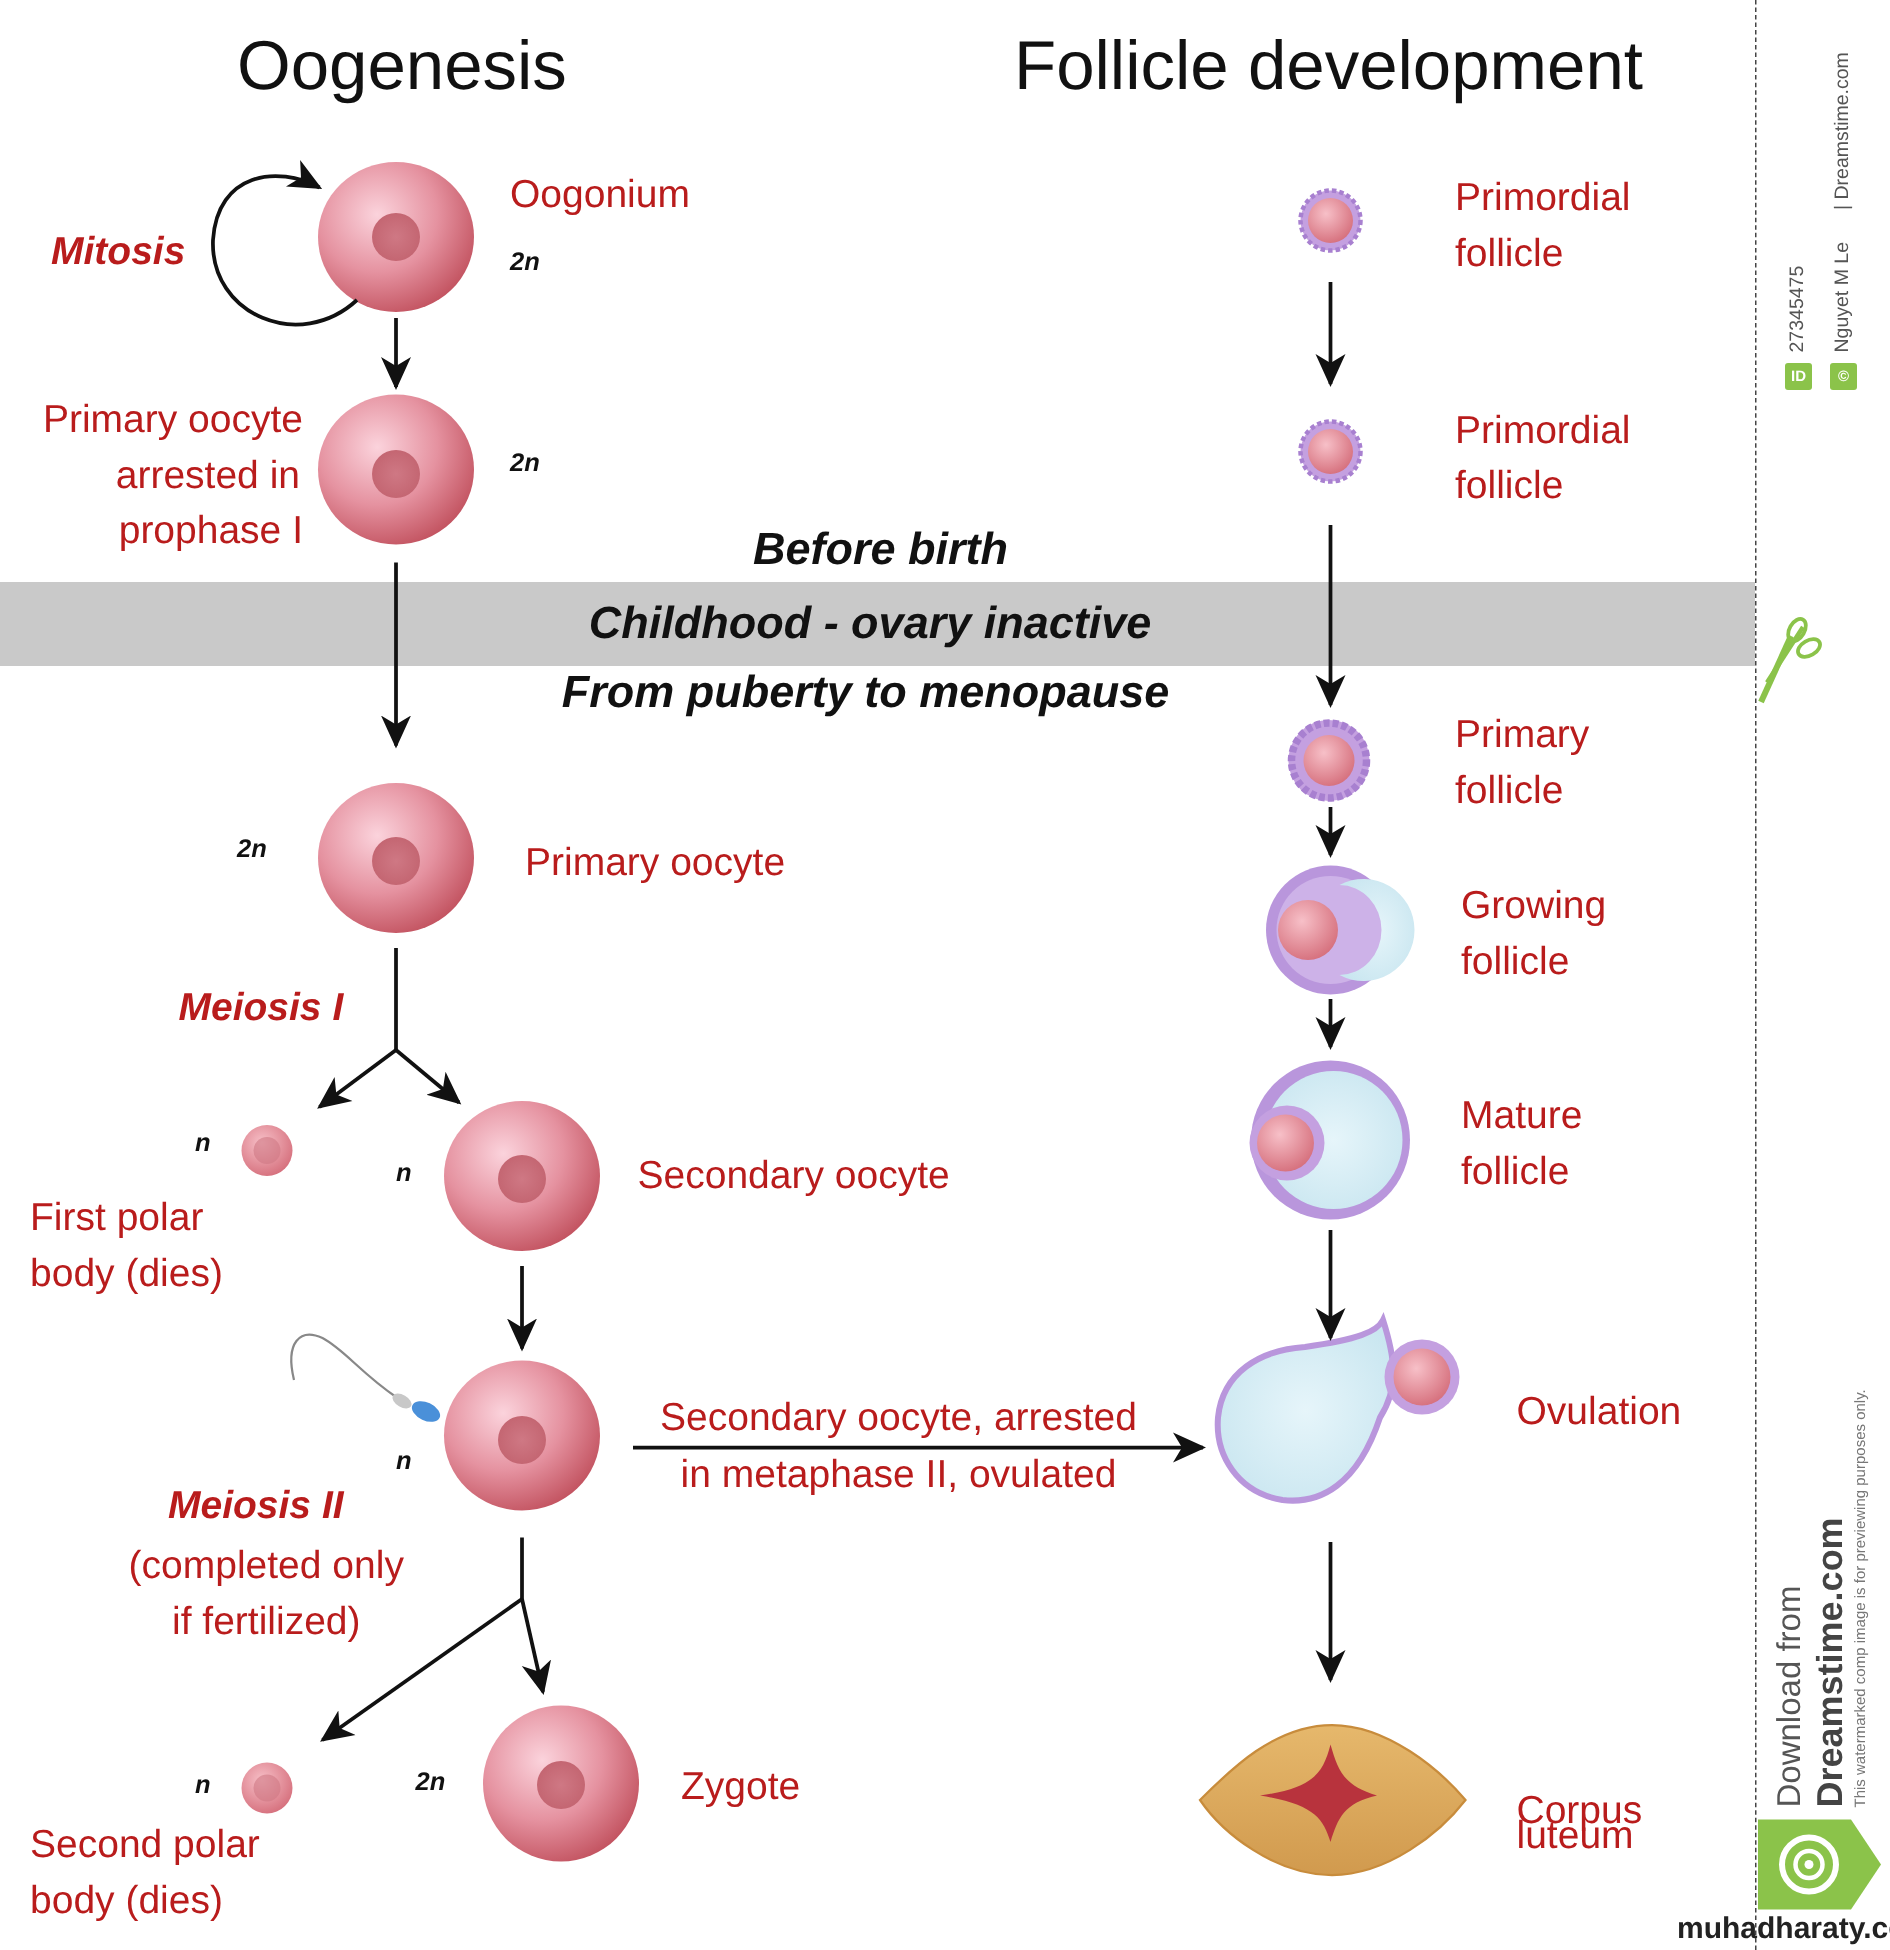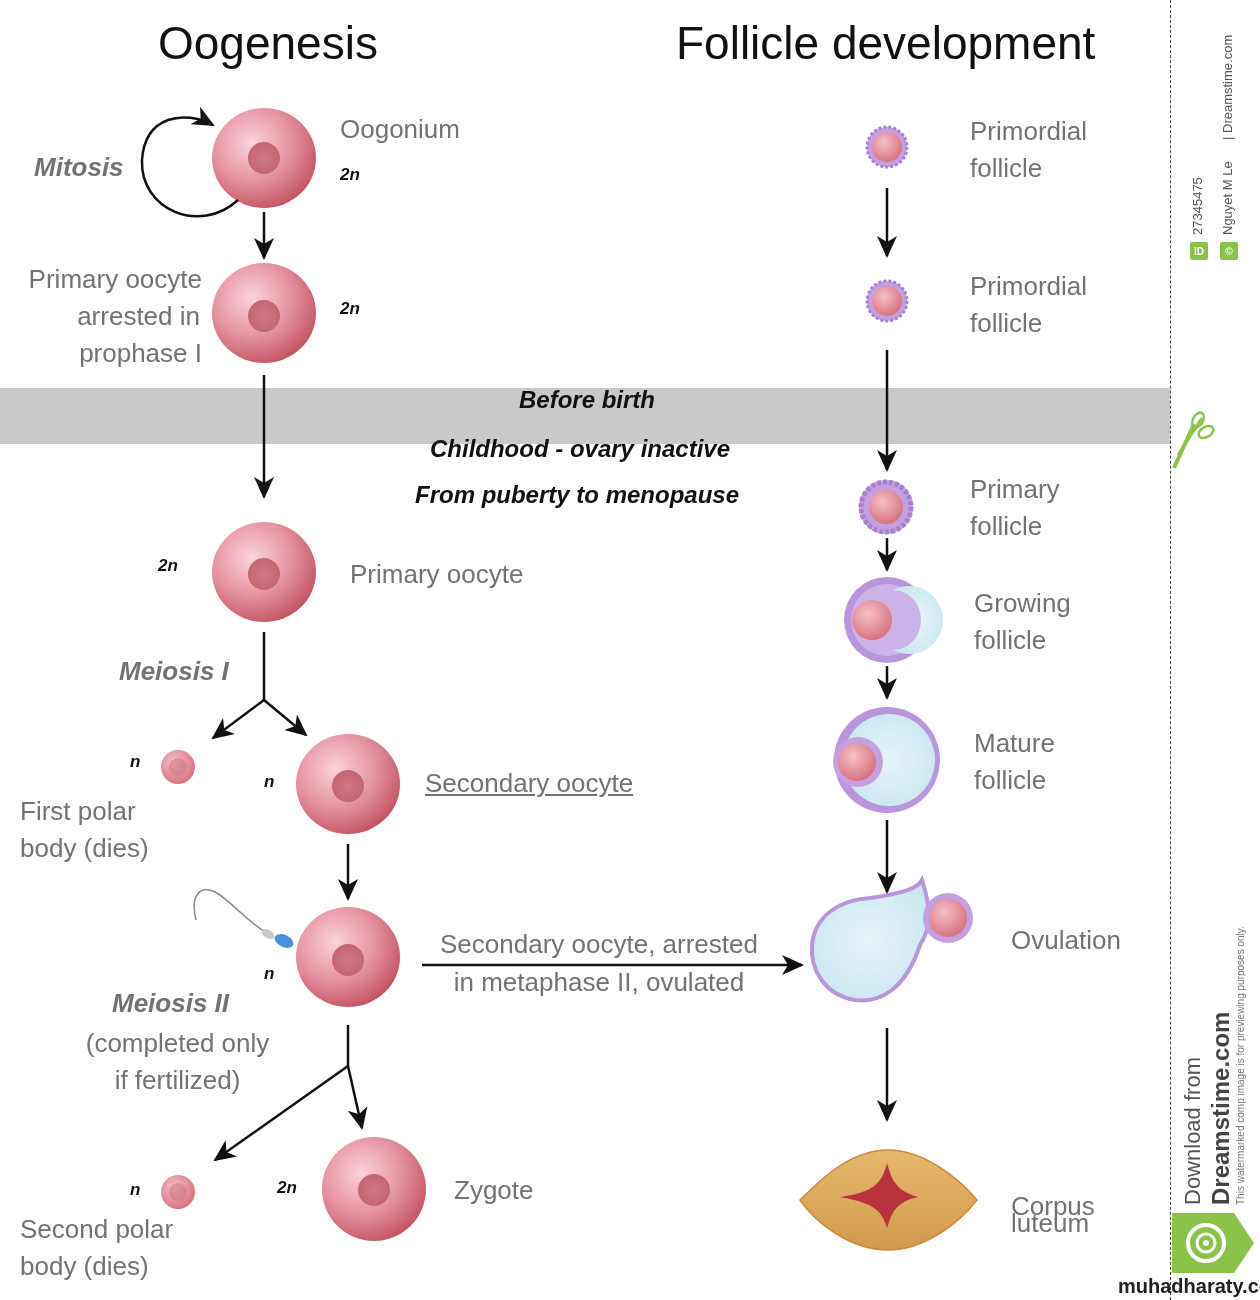--- a/index.html
+++ b/index.html
@@ -1,25 +1,25 @@
 <!DOCTYPE html>
 <html><head>
 <meta charset="utf-8">
 <style>
   html, body { margin: 0; padding: 0; background: #ffffff; }
   body { width: 1260px; height: 1300px; position: relative; overflow: hidden;
          font-family: "Liberation Sans", "DejaVu Sans", sans-serif; color: #111; }
   .abs { position: absolute; }
   .title { font-size: 46px; color: #111; white-space: nowrap; }
-  .lbl { font-size: 26px; line-height: 37px; color: #737373; white-space: nowrap; }
+  .lbl { font-size: 26px; line-height: 37px; color: #b91c1c; white-space: nowrap; }
   .lbl.right { text-align: right; }
   .lbl.center { text-align: center; }
   .it { font-style: italic; font-weight: bold; }
   .ploidy { font-size: 17px; font-weight: bold; font-style: italic; color: #111; }
-  .band-text { font-size: 24px; font-weight: bold; font-style: italic; color: #111; text-align: center; white-space: nowrap; margin-top: 36px; }
+  .band-text { font-size: 30px; font-weight: bold; font-style: italic; color: #111; text-align: center; white-space: nowrap; }
   #band { left: 0; top: 388px; width: 1170px; height: 56px; background: #c9c9c9; }
   #divider { left: 1170px; top: 0; width: 0; height: 1300px; border-left: 1px dashed #444; }
   svg { position: absolute; left: 0; top: 0; overflow: visible; }
   .side-text { position: absolute; transform-origin: left top; transform: rotate(-90deg); white-space: nowrap; }
   .side-small { font-size: 13px; color: #555; }
   .side-big { font-size: 22px; color: #555; }
   .side-bold { font-size: 24px; color: #444; font-weight: bold; }
   .side-tiny { font-size: 10px; color: #777; }
   .badge { position: absolute; width: 18px; height: 18px; background: #8bc34a; border-radius: 2px; color: #fff;
            font-size: 10px; font-weight: bold; display: flex; align-items: center; justify-content: center; }
@@ -190,21 +190,21 @@
 <div class="abs ploidy" style="left:158px; top:556px;">2n</div>
 <div class="abs lbl" style="left:350px; top:556px;">Primary oocyte</div>
 
 <div class="abs lbl it" style="left:119px; top:653px;">Meiosis I</div>
 
 <div class="abs ploidy" style="left:130px; top:752px;">n</div>
 <div class="abs lbl" style="left:20px; top:793px;">First polar</div>
 <div class="abs lbl" style="left:20px; top:830px;">body (dies)</div>
 
 <div class="abs ploidy" style="left:264px; top:772px;">n</div>
-<div class="abs lbl" style="left:425px; top:765px;text-decoration:underline;">Secondary oocyte</div>
+<div class="abs lbl" style="left:425px; top:765px;">Secondary oocyte</div>
 
 <div class="abs ploidy" style="left:264px; top:964px;">n</div>
 <div class="abs lbl center" style="left:414px; width:370px; top:926px;">Secondary oocyte, arrested</div>
 <div class="abs lbl center" style="left:414px; width:370px; top:964px;">in metaphase II, ovulated</div>
 
 <div class="abs lbl it" style="left:112px; top:985px;">Meiosis II</div>
 <div class="abs lbl center" style="left:60px; width:235px; top:1025px;">(completed only</div>
 <div class="abs lbl center" style="left:60px; width:235px; top:1062px;">if fertilized)</div>
 
 <div class="abs ploidy" style="left:130px; top:1180px;">n</div>

